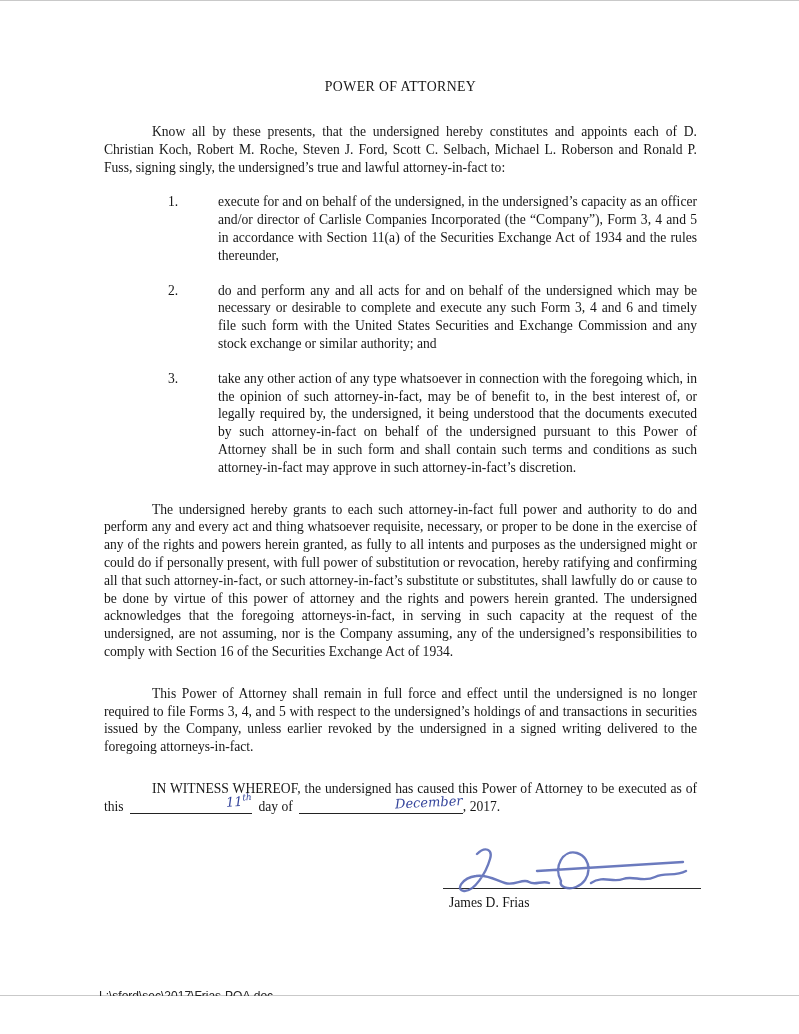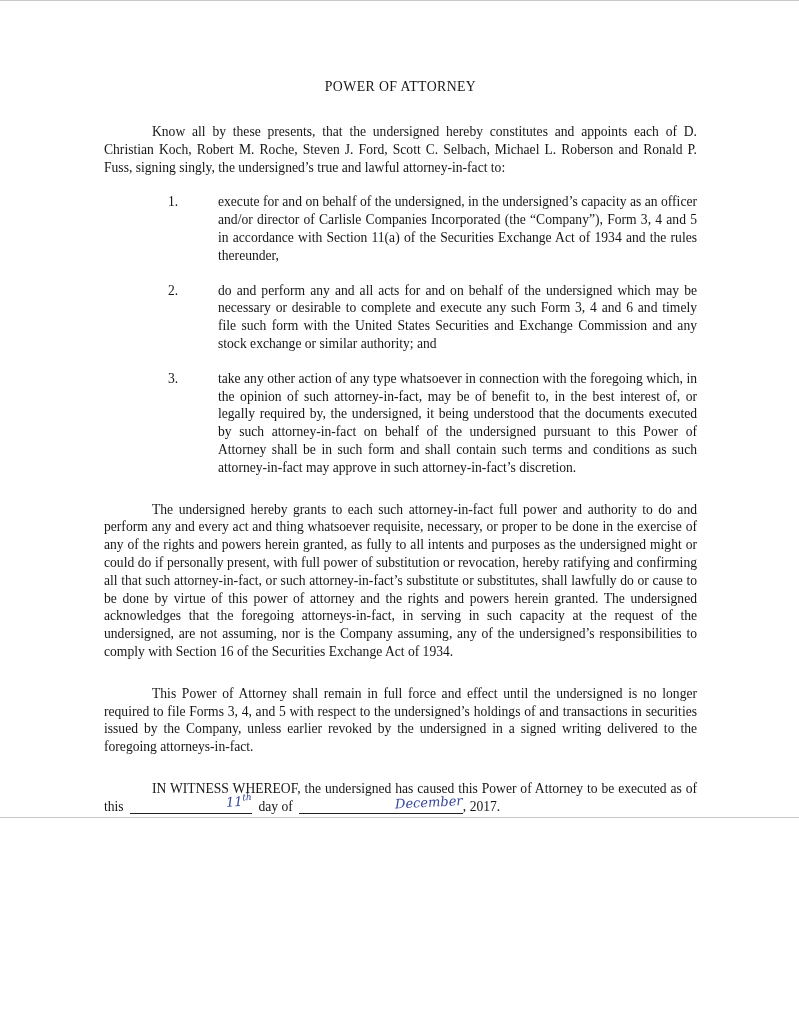--- a/index.html
+++ b/index.html
@@ -3,21 +3,21 @@
 <meta charset="utf-8">
 <style>
   html, body {
     margin: 0;
     padding: 0;
     background: #ffffff;
   }
   .page {
     position: relative;
     width: 799px;
-    height: 818px;
+    height: 996px;
     background: #ffffff;
     font-family: "Liberation Serif", serif;
     color: #161616;
     box-shadow: inset 0 1px 0 #c9c9c9, inset 0 -1px 0 #c9c9c9;
     overflow: hidden;
     box-sizing: border-box;
   }
   .content {
     position: absolute;
     left: 104px;
@@ -144,17 +144,27 @@
 
     <p class="para indent">This Power of Attorney shall remain in full force and effect until the undersigned is no longer required to file Forms 3, 4, and 5 with respect to the undersigned’s holdings of and transactions in securities issued by the Company, unless earlier revoked by the undersigned in a signed writing delivered to the foregoing attorneys-in-fact.</p>
 
     <p class="para indent witness">
       <span>IN WITNESS WHEREOF, the undersigned has caused this Power of Attorney to be executed as of this</span>
       <span class="blank blank-day"><span class="ink" style="color: rgb(53, 69, 156);"><span>11</span><sup>th</sup></span></span>
       <span>day of</span>
       <span class="blank blank-month"><span class="ink" style="color: rgb(53, 69, 156);">December</span></span><span>, 2017.</span>
     </p>
 
+    <div class="signature-block">
+      <svg class="sig-svg" width="258" height="62" viewBox="0 0 258 62">
+        <path d="M34,14 C42,6 50,9 47,19 C43,33 31,52 21,51 C12,50 19,38 33,36 C45,34 54,41 62,43 C72,46 80,38 86,42 C92,46 99,40 106,43
+                 M118,41 C110,27 120,9 134,13 C150,18 149,41 133,47 C125,50 116,47 118,41
+                 M94,31 L240,22
+                 M148,43 C160,35 170,43 180,39 C190,35 200,43 212,37 C222,32 232,37 243,31" fill="none" stroke="#5e6fb8" stroke-width="2.4" stroke-linecap="round" stroke-linejoin="round" opacity="0.92"></path>
+      </svg>
+      <div class="sig-line"></div>
+      <div class="sig-name">James D. Frias</div>
+    </div>
 
   </div>
 
   <div class="doc-footer">L:\sford\sec\2017\Frias-POA.doc</div>
 </div>
 
 </body></html>

